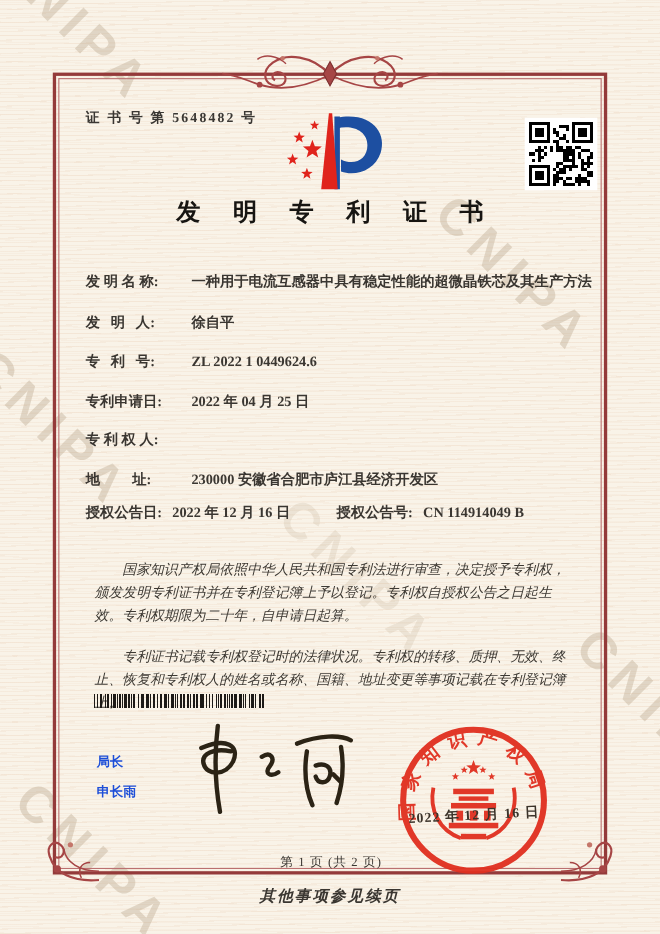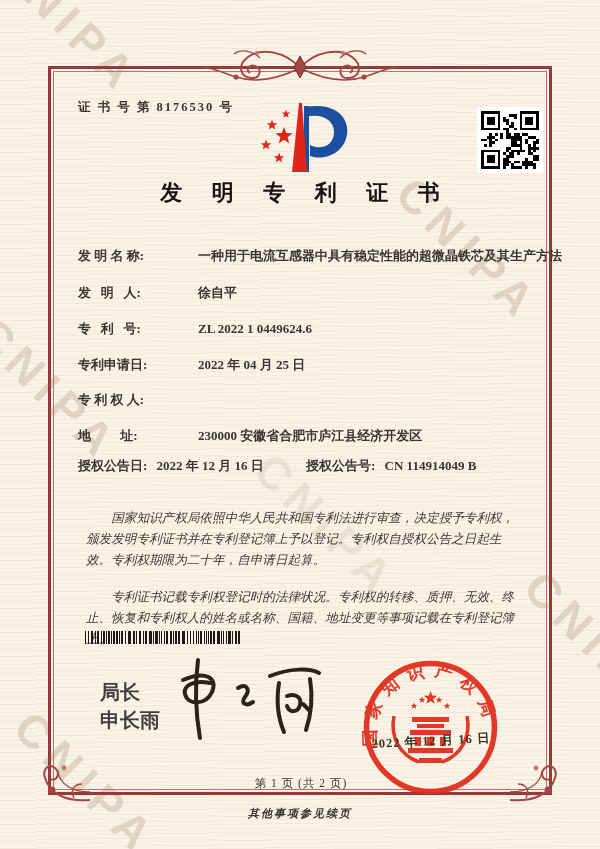--- a/index.html
+++ b/index.html
@@ -39,42 +39,42 @@
   .qr{
     position:absolute;left:477px;top:107px;width:66px;height:66px;
     background:#ffffff;padding:4px;box-sizing:border-box;
   }
   .title{
     position:absolute;left:0;right:0;top:178px;text-align:center;
     font-size:22px;font-weight:bold;letter-spacing:12px;color:#171512;
     text-indent:12px;
   }
   .fields{position:absolute;left:78px;top:247px;width:452px;font-size:13px;font-weight:bold;color:#3a3631;}
-  .frow{position:absolute;left:0;display:flex;line-height:18px;gap:24px;}
+  .frow{position:absolute;left:0;display:flex;line-height:18px;}
   .flabel{flex:0 0 96px;white-space:pre;}
   .fvalue{white-space:nowrap;}
   .grant{position:absolute;left:78px;top:457px;width:452px;font-size:13px;font-weight:bold;color:#3a3631;}
   .grant .g2{position:absolute;left:228px;top:0;}
   .paras{
     position:absolute;left:70px;top:492px;width:464px;
     font-size:12.6px;font-style:italic;line-height:21px;color:#3d3933;
     font-weight:500;
   }
   .paras p{margin:16px;text-indent:2em;}
   .barcode{position:absolute;left:85px;top:631px;width:156px;height:13px;}
-  .director{position:absolute;left:88px;top:678px;font-size:20px;font-weight:bold;color:#404040;line-height:28px;margin-left:12px;}
+  .director{position:absolute;left:88px;top:678px;font-size:12px;font-weight:bold;color:#1d4ed8;line-height:28px;}
   .sign{position:absolute;left:158px;top:652px;width:175px;height:95px;}
   .seal{position:absolute;left:361px;top:658px;width:139px;height:139px;opacity:.95;}
   .seal-date{
     position:absolute;left:356px;top:733px;width:150px;text-align:center;
     font-size:12.5px;font-weight:bold;color:#3b332a;letter-spacing:1px;
     transform:rotate(-3deg);
   }
   .pageno{position:absolute;left:2px;right:0;top:776px;text-align:center;font-size:11.5px;color:#3a3631;letter-spacing:1px;}
-  .footnote{position:absolute;left:0;right:0;top:806px;text-align:center;font-size:11px;font-style:italic;font-weight:bold;color:#3a3631;letter-spacing:2px;}
+  .footnote{position:absolute;left:0;right:0;top:806px;text-align:center;font-size:14px;font-style:italic;font-weight:bold;color:#3a3631;letter-spacing:2px;}
   .ornament-top{position:absolute;left:200px;top:44px;width:200px;height:46px;}
   .ornament-bl{position:absolute;left:40px;top:760px;width:52px;height:44px;}
   .ornament-br{position:absolute;left:508px;top:760px;width:52px;height:44px;transform:scaleX(-1);}
 </style>
 </head>
 <body>
 
 <div class="page">
 
   <div class="wm" style="left:-22px;top:-6px;">CNIPA</div>
@@ -114,21 +114,21 @@
   <svg class="ornament-br" viewBox="0 0 52 44">
     <g fill="none" stroke="#a64545" stroke-width="2">
       <path d="M50,40 C26,42 10,34 5,18 C2,9 9,3 15,8 C21,13 17,22 10,19"></path>
       <path d="M50,32 C32,32 20,24 18,12" stroke-width="1.4"></path>
       <circle cx="12" cy="30" r="3.4" fill="#a64545" stroke="none"></circle>
       <circle cx="24" cy="8" r="2.4" fill="#c4766a" stroke="none"></circle>
       <path d="M34,38 C30,30 34,24 42,24" stroke-width="1.4"></path>
     </g>
   </svg>
 
-  <div class="cert-no">证 书 号 第 8176530 号</div>
+  <div class="cert-no">证 书 号 第 5648482 号</div>
 
   <svg class="logo" viewBox="0 0 112 78">
 
     <path d="M60,6 C92,0 106,20 100,38 C95,53 78,60 64,55 L64,44 C76,50 88,44 88,31 C88,18 74,12 60,16 Z" fill="#1d4fa1"></path>
     <polygon points="58,5 63,5 63,71 58,71" fill="#1d4fa1"></polygon>
 
     <polygon points="53,2 56,2 61,71 46,71" fill="#e0241c"></polygon>
 
     <g id="logoStars" fill="#e0241c">
         <polygon points="40.00,8.50 41.11,11.47 44.28,11.61 41.80,13.58 42.65,16.64 40.00,14.89 37.35,16.64 38.20,13.58 35.72,11.61 38.89,11.47"></polygon>

